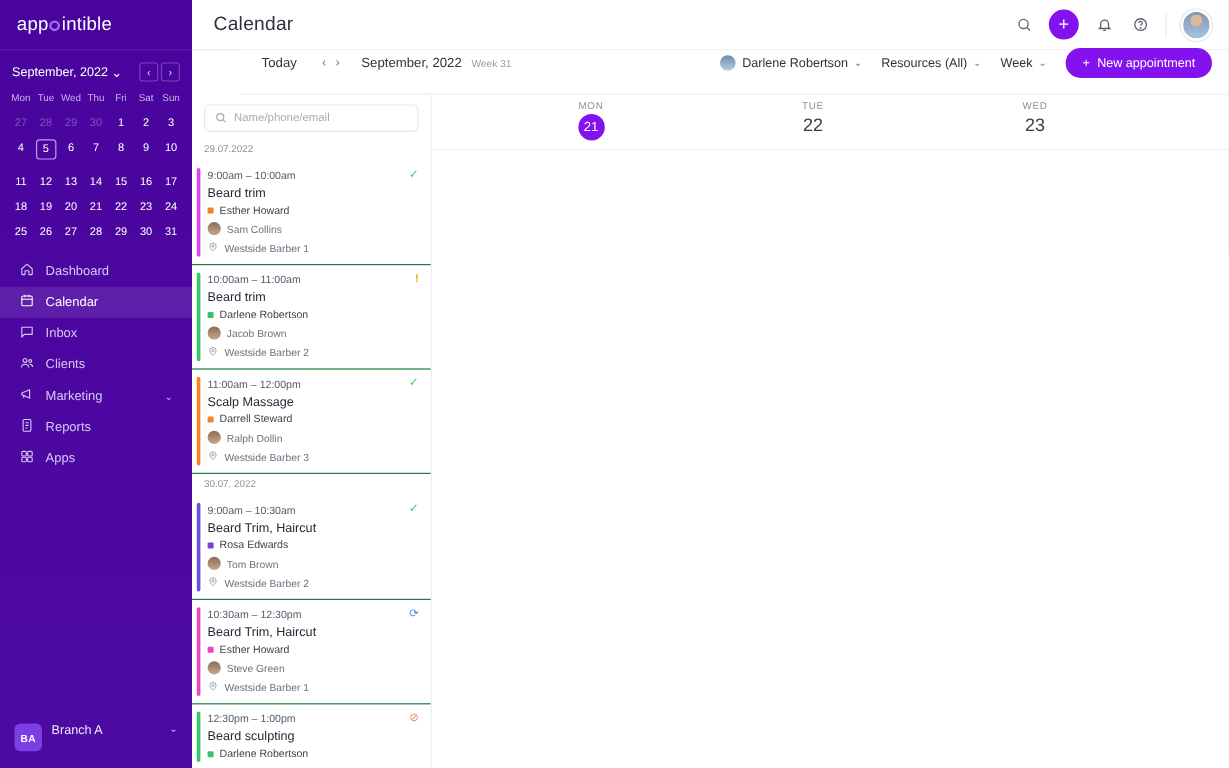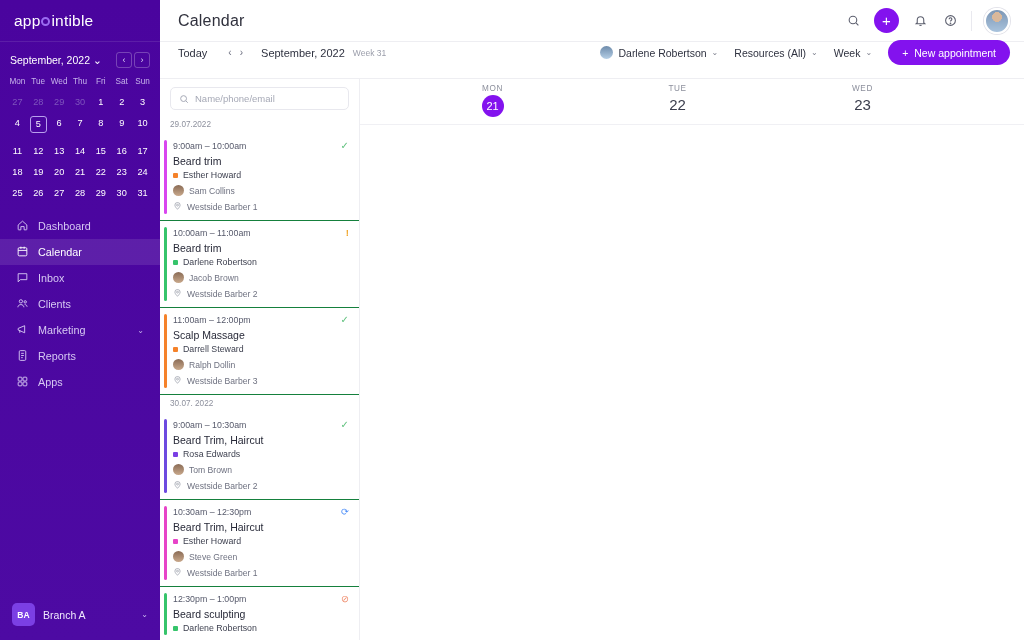--- a/index.html
+++ b/index.html
@@ -81,21 +81,21 @@
   }
   .nav-item.active { background: rgba(255,255,255,.10); color:#fff; }
   .nav-item svg { flex: 0 0 13px; }
   .nav-chev { margin-left:auto; font-size:8px; color:#c2aeea; }
 
   .branch {
     position:absolute; left:0; bottom:0; width:160px;
     padding: 10px 12px 14px;
   }
   .branch-box {
-    display:flex; align-items:center; gap:8px;
+    display:flex; align-items:flex-start; gap:8px;
   }
   .branch-badge {
     width:23px;height:23px;border-radius:5px;background:#7b3fe4;
     display:flex;align-items:center;justify-content:center;
     font-size:8.5px;font-weight:bold;color:#fff;letter-spacing:.2px;
   }
   .branch-name { font-size:10.5px; color:#efe8fd; }
   .branch-chev { margin-left:auto; font-size:8px; color:#cbb9ef;}
 
   
@@ -125,21 +125,21 @@
                 linear-gradient(180deg,#7d97b5 0%, #a9c3dd 100%);
     border:2px solid #fff; box-shadow:0 0 0 1px #e3e3ea;
     cursor:pointer;
   }
 
   .toolbar {
     height:37px; flex:0 0 37px;
     display:flex; align-items:center;
     padding: 0 14px 15px 18px;
     border-bottom:1px solid #eeeef2;
-    background:#fff; font-size:11px;
+    background:#fff; font-size:11px;margin-left:40px;
   }
   .tb-today { color:#2f3240; font-size:11px; cursor:pointer; }
   .tb-arrows { display:flex; gap:8px; margin-left:21px; color:#6d7080; font-size:10px;}
   .tb-arrow { cursor:pointer; }
   .tb-month { margin-left:18px; color:#2f3240; font-size:11px; }
   .tb-week { margin-left:8px; color:#9a9daa; font-size:8.5px; }
   .tb-right { margin-left:auto; display:flex; align-items:center; gap:16px;}
   .tb-sel { display:flex;align-items:center;gap:5px; color:#2f3240;font-size:10.5px;cursor:pointer;}
   .tb-sel .chev { color:#7c7f8d; font-size:8px; }
   .tb-ava {

